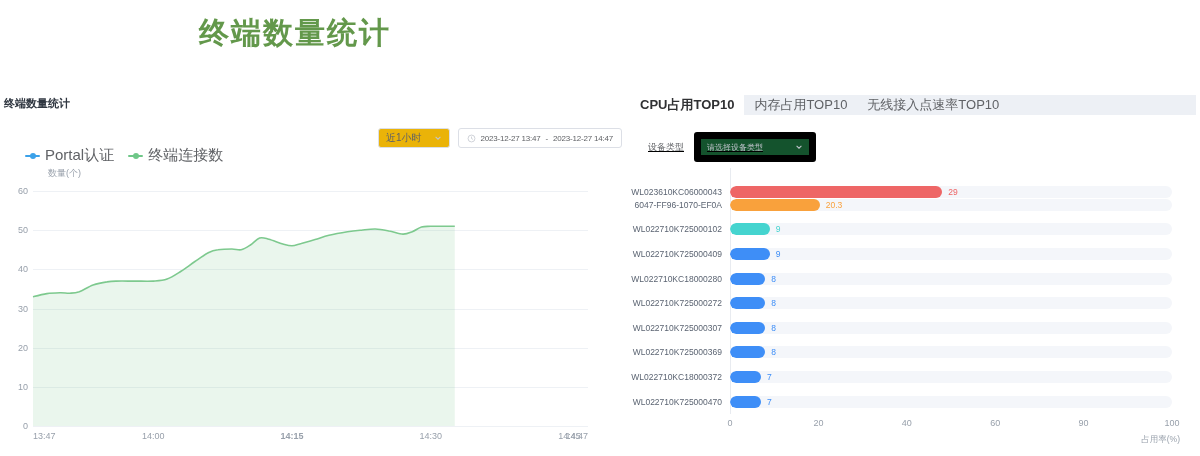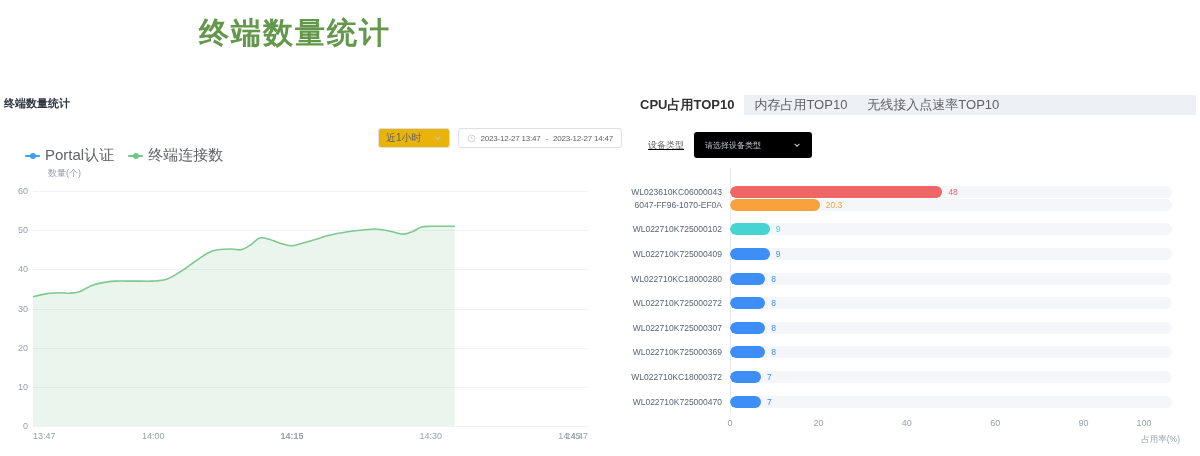--- a/index.html
+++ b/index.html
@@ -35,21 +35,21 @@
   #line-xlabels{position:absolute;left:33px;top:431px;width:555px;height:12px;}
   .xtick{position:absolute;top:0;font-size:9px;color:#98a0ab;white-space:nowrap;}
 
   
   #tabbar{position:absolute;left:630px;top:95px;width:566px;height:20px;background:#edf0f5;
           display:flex;align-items:stretch;}
   .tab{line-height:20px;padding:0 10px;font-size:13px;color:#606266;cursor:pointer;white-space:nowrap;}
   .tab.active{background:#fff;color:#303133;font-weight:bold;}
   .device-row{position:absolute;left:648px;top:132px;display:flex;align-items:center;gap:10px;text-decoration:underline;}
   .device-label{font-size:9px;color:#606266;}
-  .device-select{width:96px;height:16px;border:5px solid #000000;border-radius:3px;background:#000000;
+  .device-select{width:96px;height:16px;border:7px solid #000000;border-radius:3px;background:#14532d;
                  display:flex;align-items:center;justify-content:space-between;padding:0 6px;cursor:pointer;}
   .placeholder{font-size:8px;color:#c0c4cc;white-space:nowrap;}
 
   #bar-chart{position:absolute;left:628px;top:168px;width:568px;height:288px;}
   .vaxis{position:absolute;left:102px;top:0;width:1px;height:246px;background:#e8ebf0;}
   .brow{position:absolute;left:0;width:100%;height:24.6px;}
   .blabel{position:absolute;left:0;top:50%;transform:translateY(-50%);width:94px;text-align:right;
           font-size:8.5px;color:#5b6472;white-space:nowrap;}
   .btrack{position:absolute;left:102px;top:6.3px;width:442px;height:12px;border-radius:6px;background:#f4f6fa;overflow:hidden;}
   .bfill{height:100%;border-radius:6px;}
@@ -144,21 +144,21 @@
   </div>
 
   <div id="bar-chart">
     <div class="bxlabel">占用率(%)</div>
   <div class="vaxis"></div>
       <div class="brow" style="top: 12px;">
         <div class="blabel">WL023610KC06000043</div>
         <div class="btrack" style="background: rgb(244, 246, 250);">
           <div class="bfill" style="width: 48%; background: rgb(238, 102, 102);"></div>
         </div>
-        <div class="bval" style="left: 320.16px; color: rgb(238, 102, 102);">48</div>
+        <div class="bval" style="left: 320.16px; color: rgb(238, 102, 102);">29</div>
       </div>
       <div class="brow" style="top: 24.6px;">
         <div class="blabel">6047-FF96-1070-EF0A</div>
         <div class="btrack" style="background: rgb(244, 246, 250);">
           <div class="bfill" style="width: 20.3%; background: rgb(249, 161, 60);"></div>
         </div>
         <div class="bval" style="left: 197.726px; color: rgb(249, 161, 60);">20.3</div>
       </div>
       <div class="brow" style="top: 49.2px;">
         <div class="blabel">WL022710K725000102</div>
@@ -214,16 +214,16 @@
         <div class="btrack" style="background: rgb(244, 246, 250);">
           <div class="bfill" style="width: 7%; background: rgb(62, 142, 247);"></div>
         </div>
         <div class="bval" style="left: 138.94px; color: rgb(62, 142, 247);">7</div>
       </div>
       <div class="btick" style="left: 102px;">0</div>
       <div class="btick" style="left: 190.4px;">20</div>
       <div class="btick" style="left: 278.8px;">40</div>
       <div class="btick" style="left: 367.2px;">60</div>
       <div class="btick" style="left: 455.6px;">90</div>
-      <div class="btick" style="left: 516px; text-align: right;">100</div>
+      <div class="btick" style="left: 544px; text-align: right;">100</div>
     </div>
 
 </div>
 
 </body></html>

